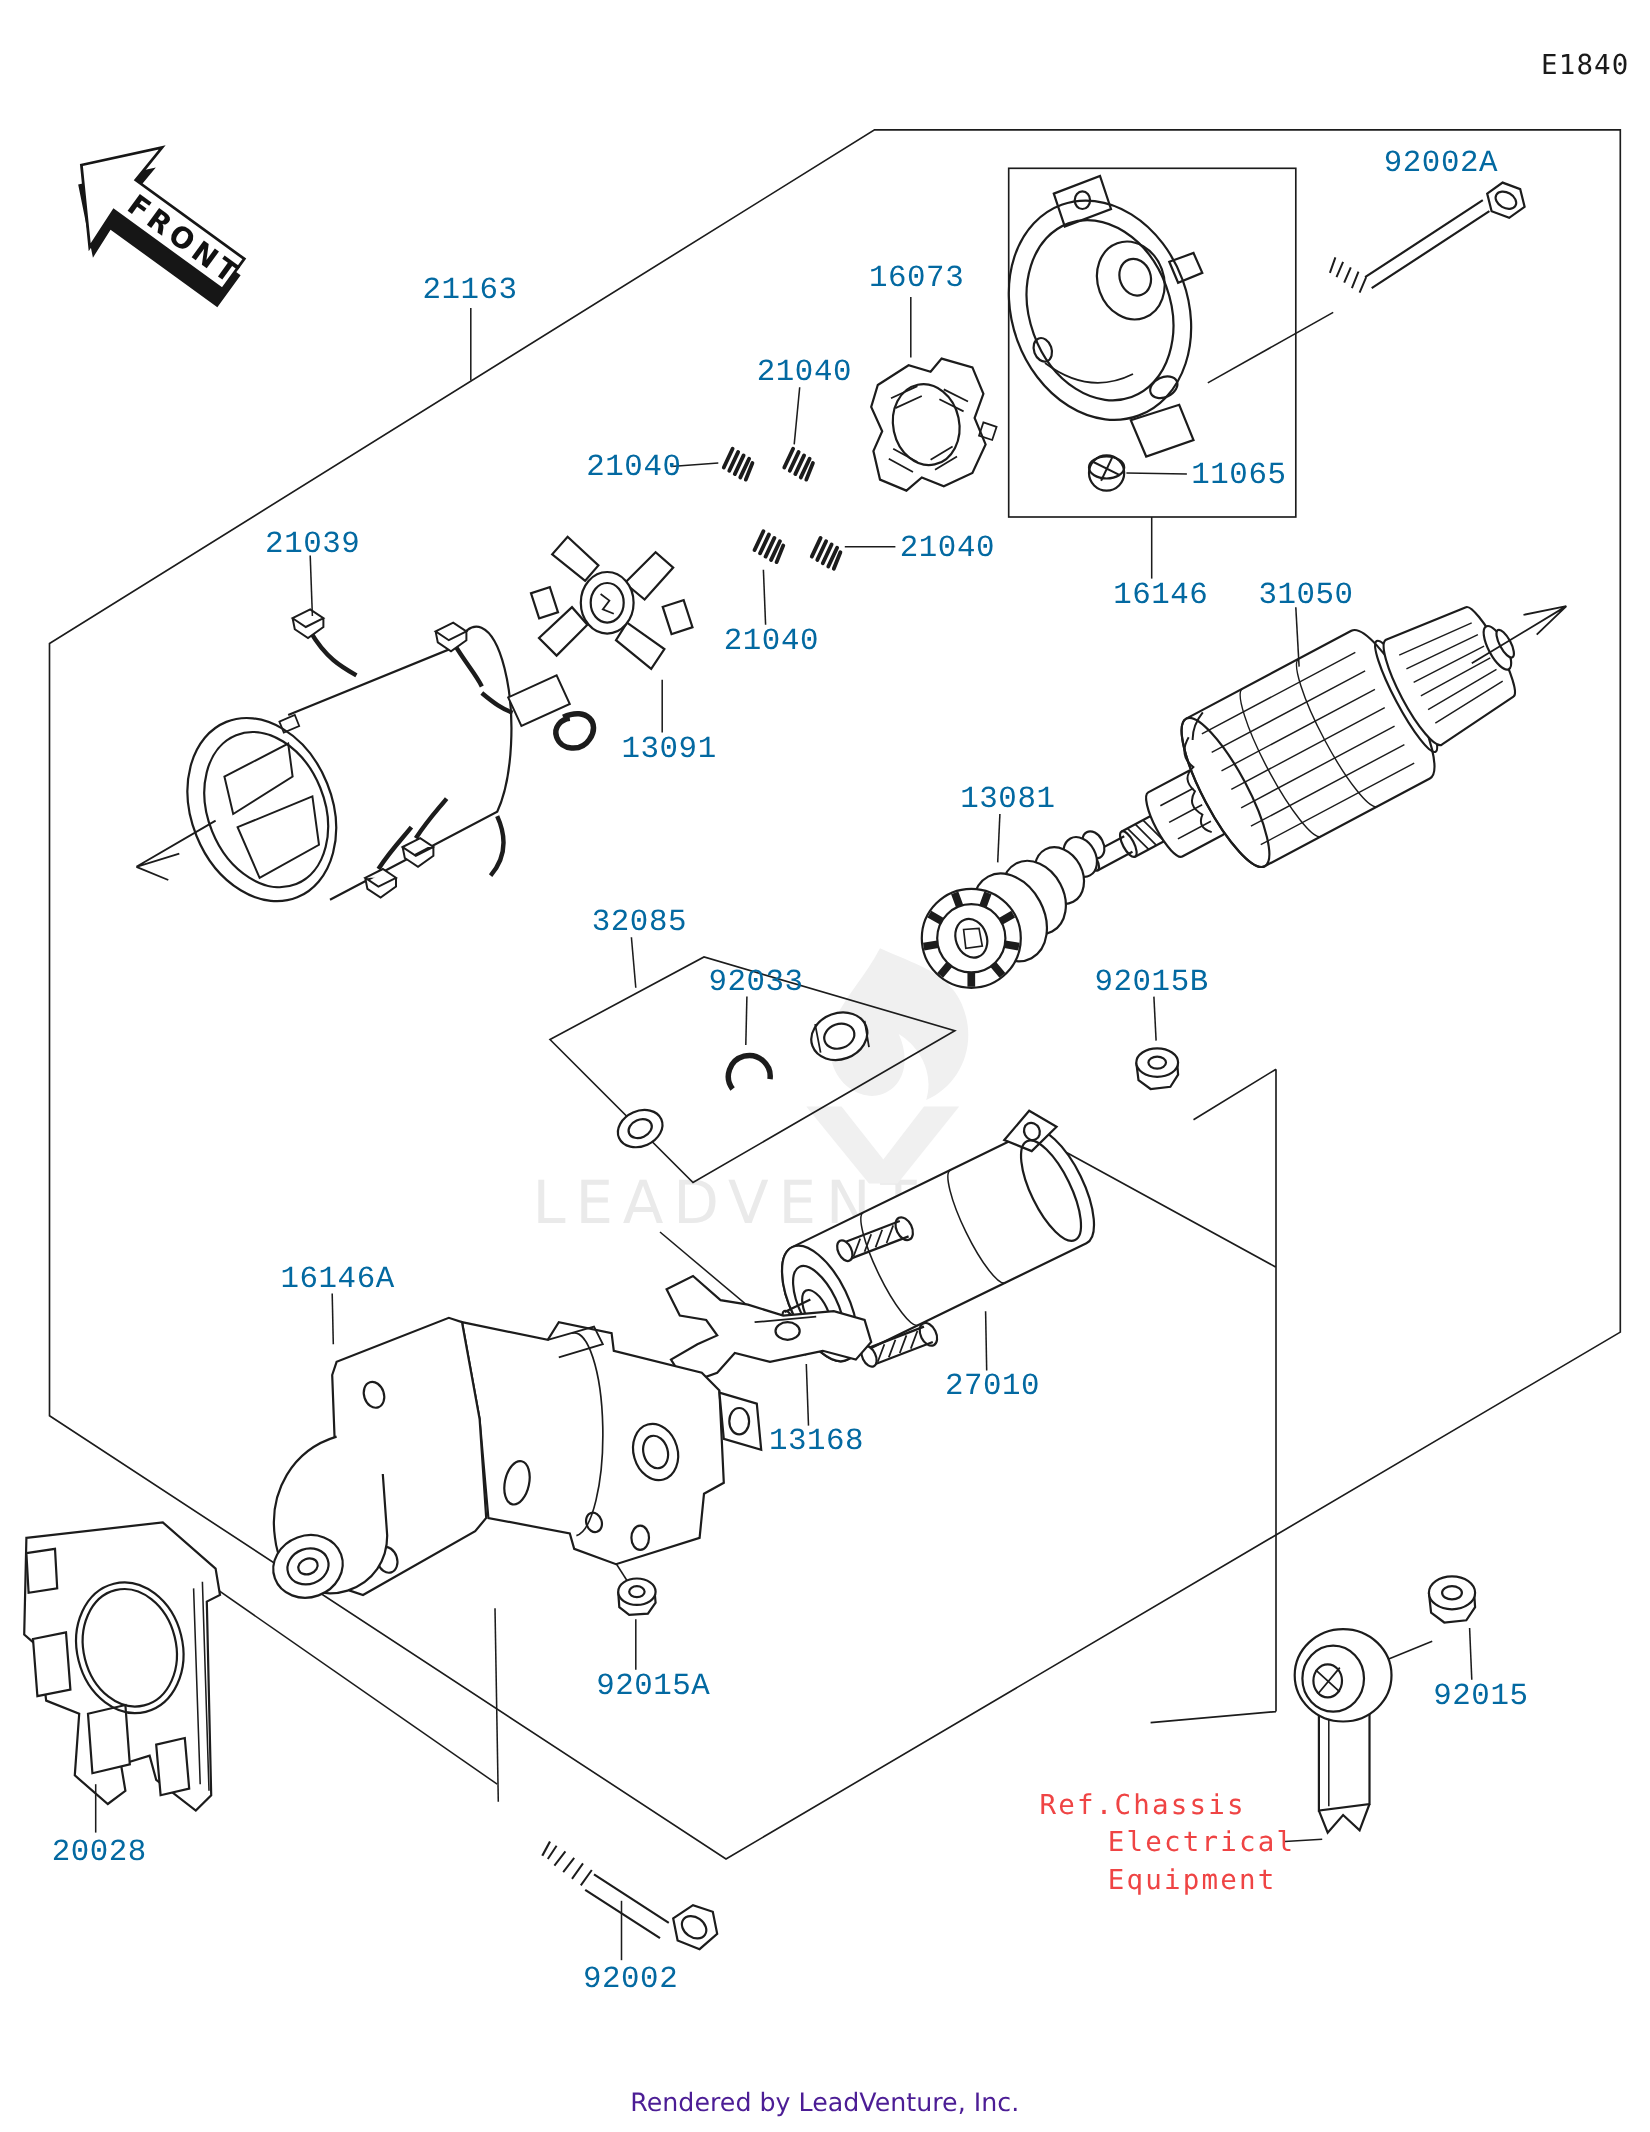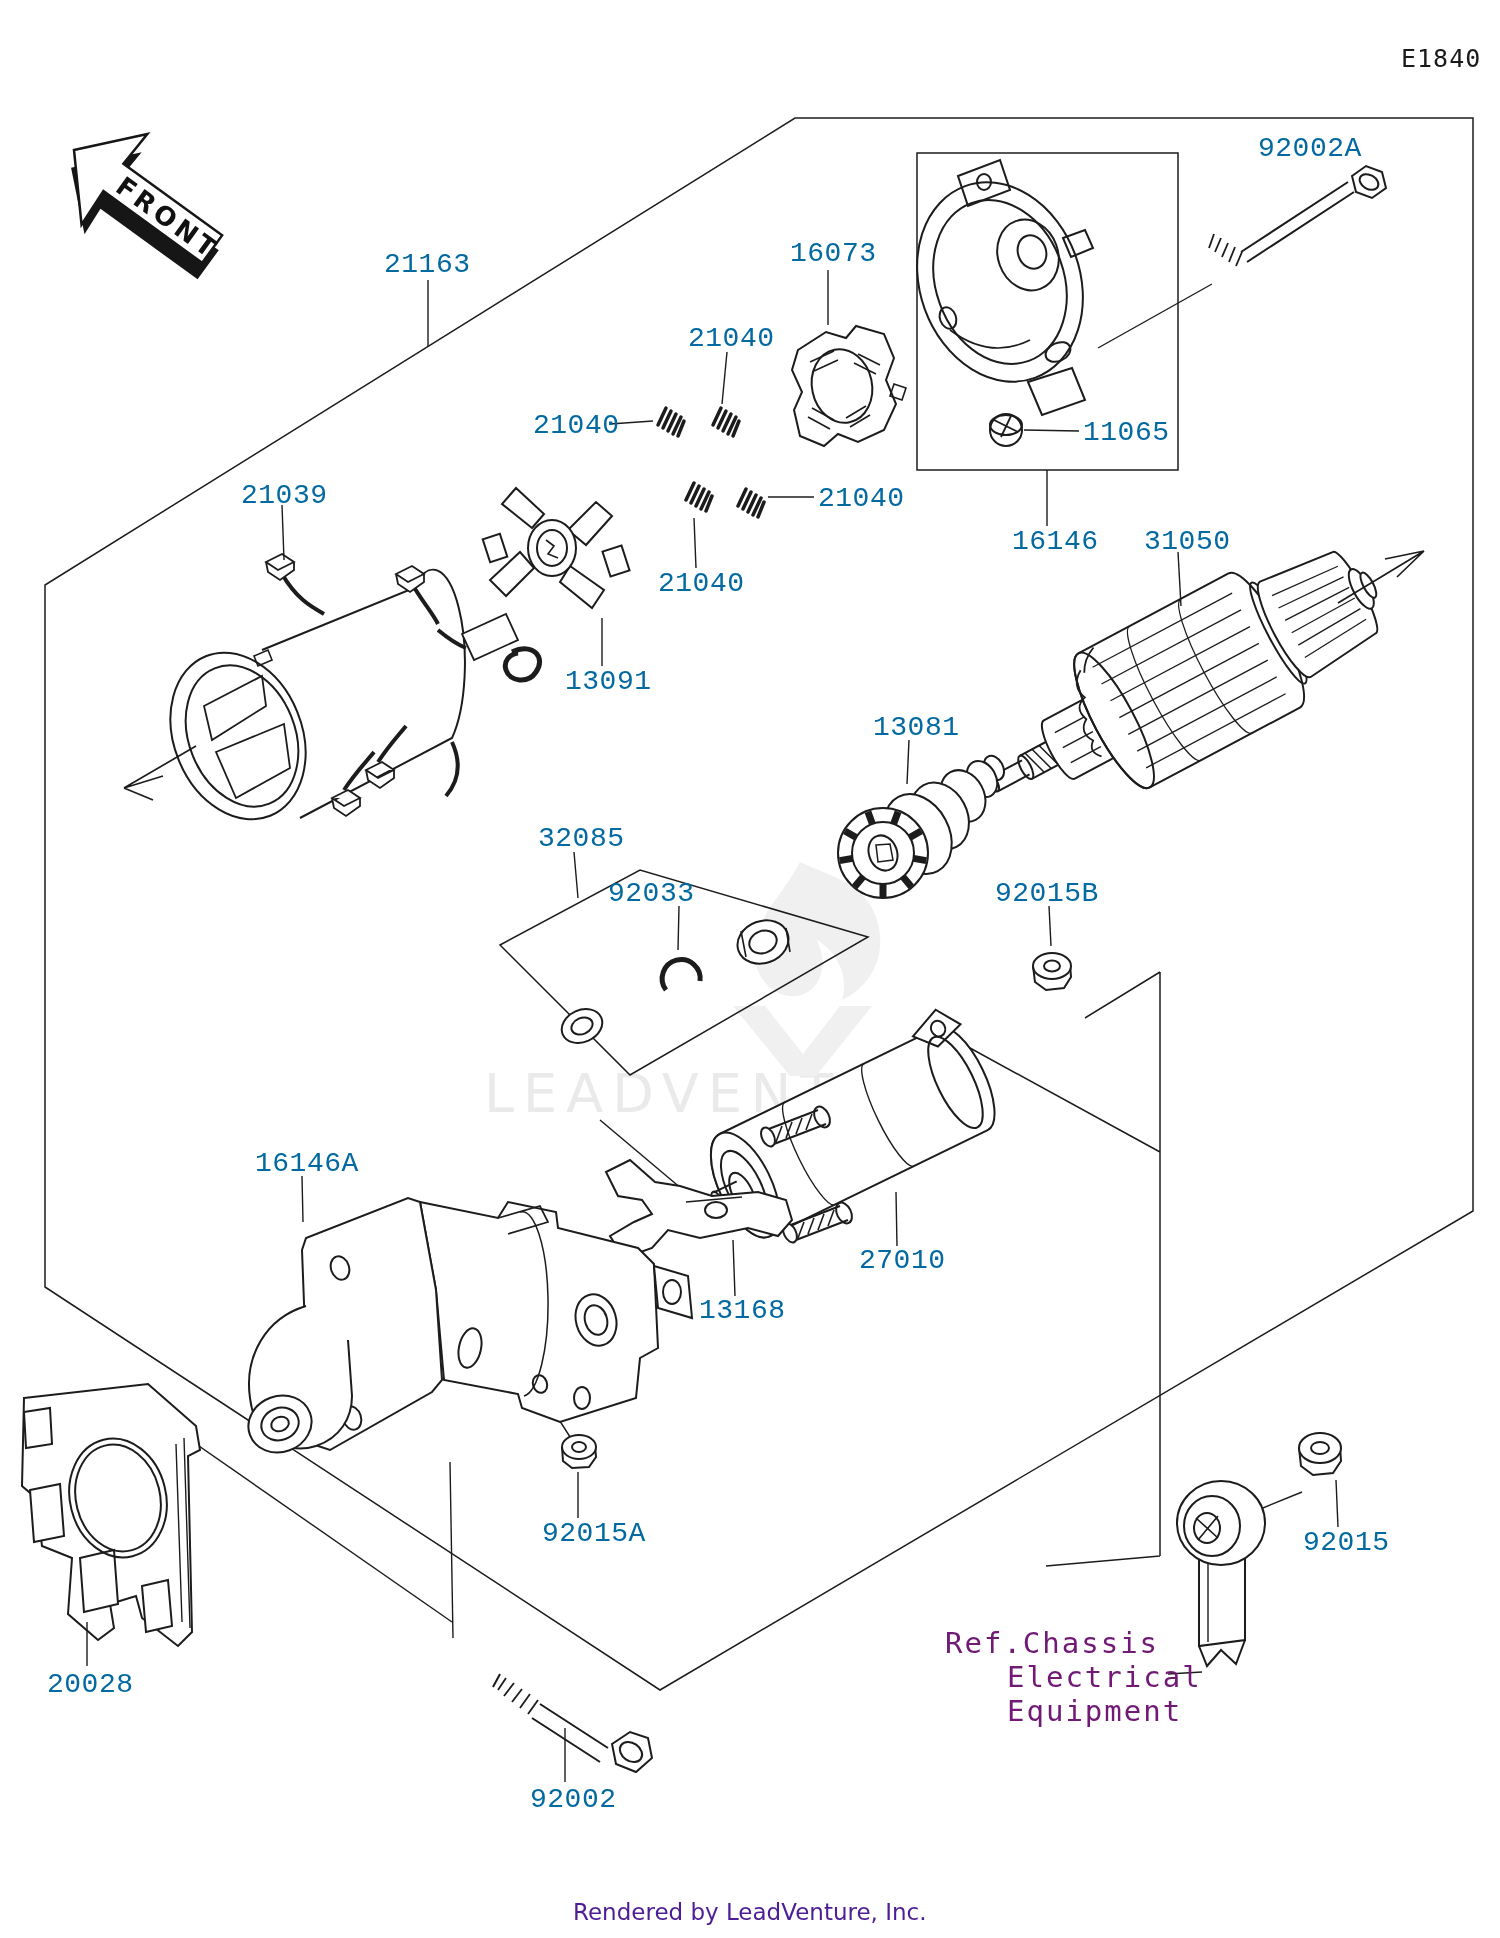--- a/index.html
+++ b/index.html
@@ -7,22 +7,22 @@
          font-family:"DejaVu Sans",sans-serif;}
   #watermark-layer{position:absolute;left:0;top:0;width:100%;height:100%;z-index:0;}
   #wm-text{position:absolute;left:484px;top:1062px;font-size:54px;letter-spacing:9px;
            color:#eaeaea;font-family:"DejaVu Sans",sans-serif;white-space:nowrap;}
   #diagram-svg{position:absolute;left:0;top:0;z-index:1;}
   #labels{position:absolute;left:0;top:0;width:100%;height:100%;z-index:2;pointer-events:none;}
   .part-label{position:absolute;font-family:Liberation Mono, monospace;font-size:28px;
               color:#0369a1;white-space:nowrap;letter-spacing:0.5px;line-height:1.1;}
   .code-label{position:absolute;left:1357px;top:44px;font-family:"DejaVu Sans Mono",monospace;
               font-size:25px;color:#1a1a1a;letter-spacing:1px;margin-left:44px;}
-  .ref-line{position:absolute;font-family:"DejaVu Sans Mono",monospace;font-size:29px;
-            color:#701a75;letter-spacing:2px;white-space:nowrap;}
+  .ref-line{position:absolute;font-family:"DejaVu Sans Mono",monospace;font-size:25px;
+            color:#ef4444;letter-spacing:2px;white-space:nowrap;}
   #ref-line1{left:945px;top:1626px;} #ref-line2{left:1007px;top:1660px;} #ref-line3{left:1007px;top:1694px;}
   #footer-text{position:absolute;left:573px;top:1899px;font-size:23px;color:#4c1d95;
                font-family:"DejaVu Sans",sans-serif;}
 </style>
 </head>
 <body>
 
 <div id="stage">
 
   <div id="watermark-layer">
@@ -328,21 +328,21 @@
       <div class="part-label" style="left: 533px; top: 411px;">21040</div>
       <div class="part-label" style="left: 818px; top: 484px;">21040</div>
       <div class="part-label" style="left: 658px; top: 569px;">21040</div>
       <div class="part-label" style="left: 241px; top: 481px;">21039</div>
       <div class="part-label" style="left: 1083px; top: 418px;">11065</div>
       <div class="part-label" style="left: 1012px; top: 527px;">16146</div>
       <div class="part-label" style="left: 1144px; top: 527px;">31050</div>
       <div class="part-label" style="left: 565px; top: 667px;">13091</div>
       <div class="part-label" style="left: 873px; top: 713px;">13081</div>
       <div class="part-label" style="left: 538px; top: 824px;">32085</div>
-      <div class="part-label" style="left: 608px; top: 879px;">92033</div>
+      <div class="part-label" style="left: 644px; top: 879px;">92033</div>
       <div class="part-label" style="left: 995px; top: 879px;">92015B</div>
       <div class="part-label" style="left: 255px; top: 1149px;">16146A</div>
       <div class="part-label" style="left: 859px; top: 1246px;">27010</div>
       <div class="part-label" style="left: 699px; top: 1296px;">13168</div>
       <div class="part-label" style="left: 542px; top: 1519px;">92015A</div>
       <div class="part-label" style="left: 1303px; top: 1528px;">92015</div>
       <div class="part-label" style="left: 47px; top: 1670px;">20028</div>
       <div class="part-label" style="left: 530px; top: 1785px;">92002</div>
     </div>
 

